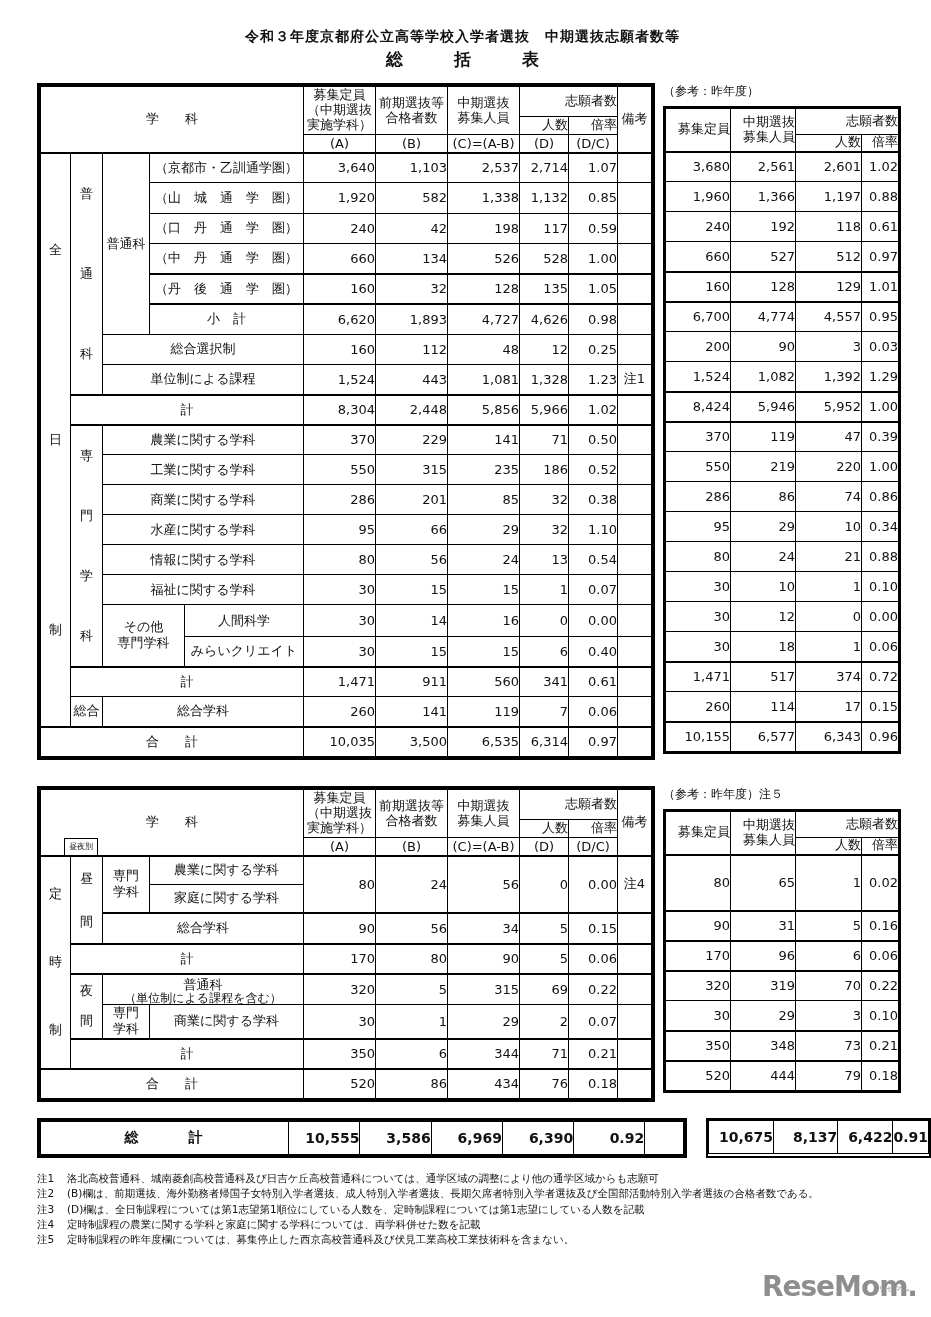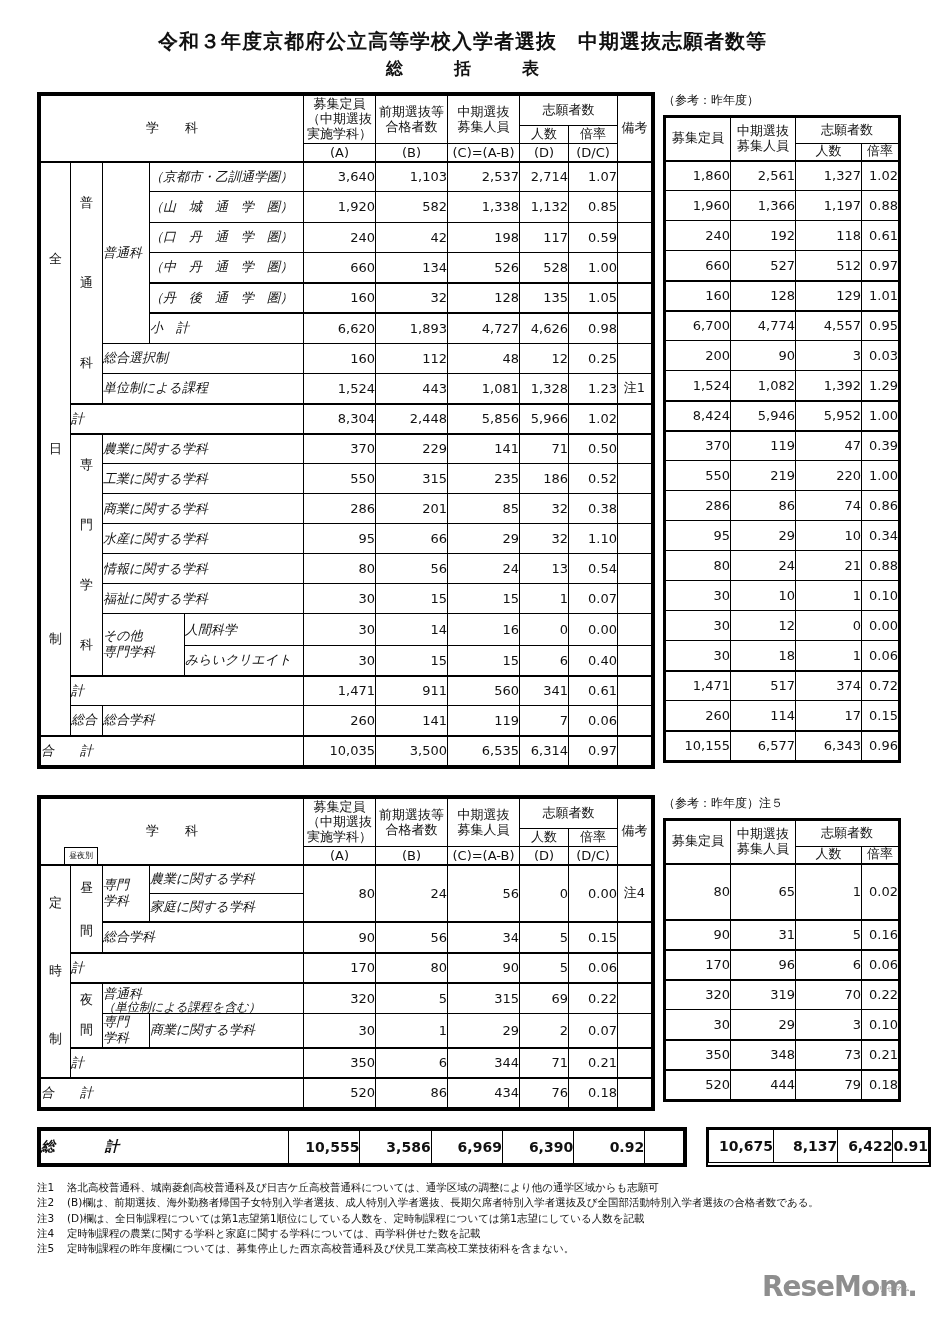--- a/index.html
+++ b/index.html
@@ -1,37 +1,37 @@
 <!DOCTYPE html>
 <html><head>
 <meta charset="utf-8">
 <style>
   html,body{margin:0;padding:0;background:#e8e8e8;}
   .page{position:relative;width:931px;height:1317px;background:#fff;box-sizing:border-box;
         padding:28px 0 0 37px;font-family:"DejaVu Sans","Liberation Sans",sans-serif;color:#111;}
   .titleblock{width:851px;text-align:center;}
-  .title{font-size:20px;font-weight:bold;letter-spacing:1px;}
+  .title{font-size:14px;font-weight:bold;letter-spacing:1px;}
   .subtitle{font-size:17px;font-weight:bold;margin-top:2px;}
   .band{display:flex;align-items:flex-start;margin-top:12px;}
   .box3{border:3px solid #000;}
   .box2{border:2px solid #000;}
   table.tbl{border-collapse:collapse;table-layout:fixed;}
   table.tbl td{border:1px solid #000;font-size:13px;overflow:hidden;padding:0;}
   
   tr.hr1{height:30px;} tr.hr2{height:18px;} tr.hr3{height:18px;}
   td.subj{text-align:center;font-size:13px;}
-  td.hc{text-align:center;font-size:12px;line-height:1.15;}
+  td.hc{text-align:right;font-size:12px;line-height:1.15;}
   td.hcs{text-align:center;font-size:10.5px;line-height:1.15;}
   td.hs{text-align:center;font-size:9.5px;}
   .pre{white-space:pre-line;}
   .rel{position:relative;}
   .daynight{position:absolute;left:23px;bottom:0;width:32px;height:16px;border:1px solid #000;
             border-bottom:none;font-size:8px;display:flex;align-items:center;justify-content:center;}
   
-  td.lbl{font-style:italic;}
+  td.lbl{text-align:center;}
   td.num{text-align:right;padding-right:7px;}
   td.rat{text-align:right;padding-right:5px;}
   td.rem{text-align:center;font-size:10px;}
   td.vert{white-space:pre-line;text-align:center;vertical-align:middle;font-size:14px;}
   .vZ{line-height:190px;} .vF{line-height:80px;} .vS{line-height:60px;}
   .vT{line-height:68px;} .vD{line-height:43px;} .vN{line-height:30px;}
   td.small2{font-size:11px;line-height:1.25;}
   td.tiny{font-size:10px;}
   .lbl2sub{display:block;font-size:12px;line-height:1;}
   .lbl2main{display:block;font-size:13px;line-height:1.2;margin-top:2px;}
@@ -322,23 +322,23 @@
             <td rowspan="2" class="hc">募集定員</td>
             <td rowspan="2" class="hc pre">中期選抜
 募集人員</td>
             <td colspan="2" class="hc">志願者数</td>
           </tr>
           <tr class="rh2">
             <td class="hc">人数</td>
             <td class="hc">倍率</td>
           </tr>
           <tr class="dr sep">
-                <td class="num">1,860</td>
+                <td class="num">3,680</td>
                 <td class="num">2,561</td>
-                <td class="num">1,327</td>
+                <td class="num">2,601</td>
                 <td class="rat">1.02</td>
               </tr>
           <tr class="dr">
                 <td class="num">1,960</td>
                 <td class="num">1,366</td>
                 <td class="num">1,197</td>
                 <td class="rat">0.88</td>
               </tr>
           <tr class="dr">
                 <td class="num">240</td>

